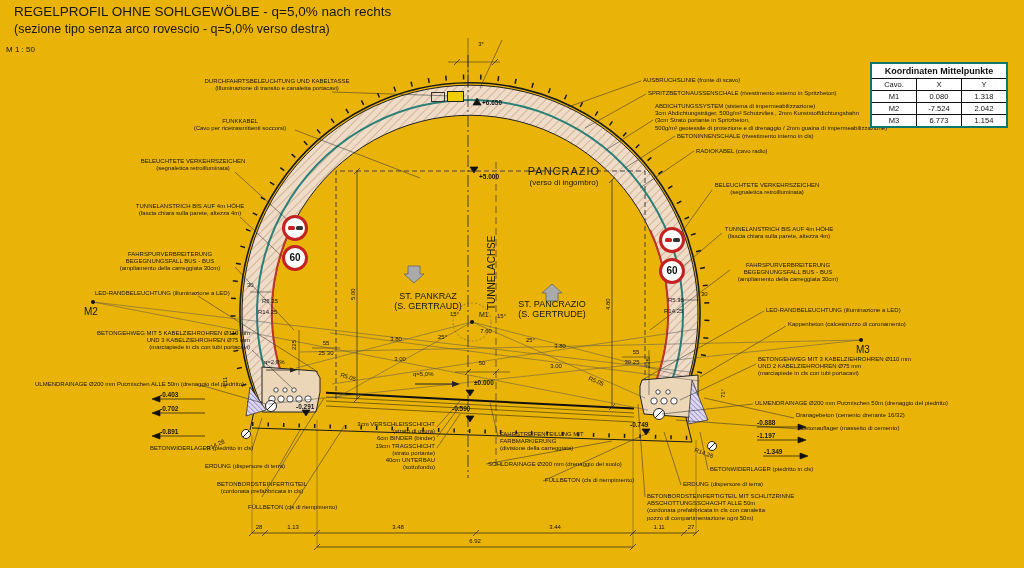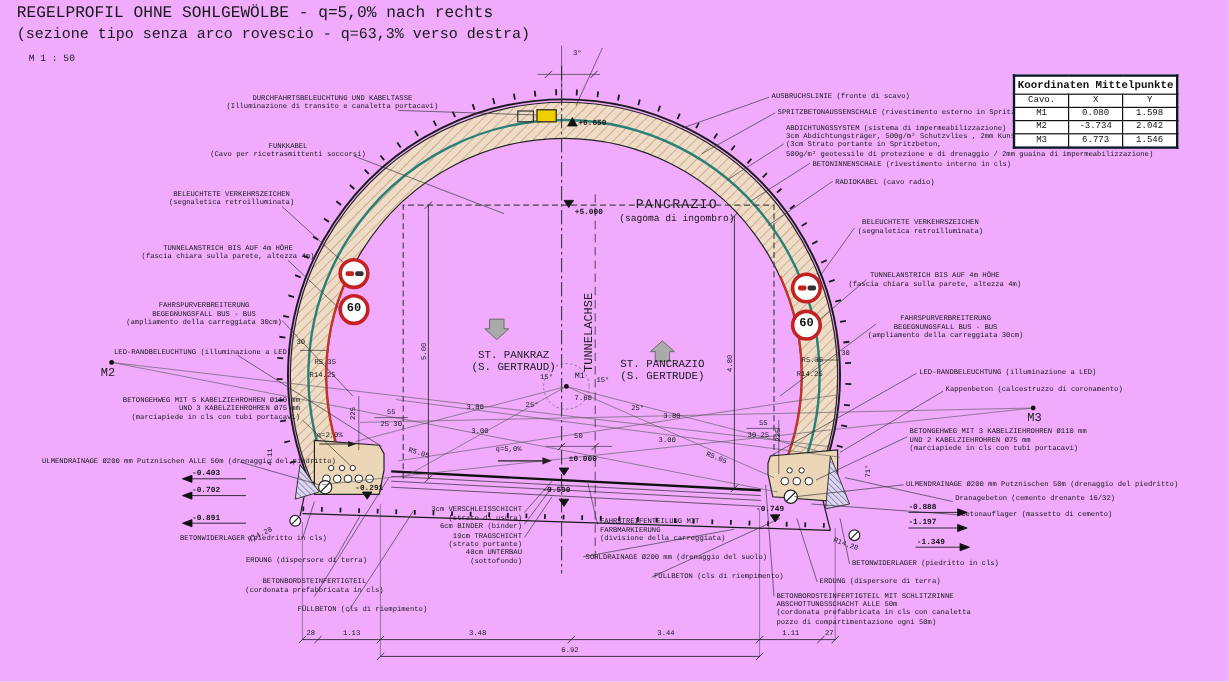--- a/index.html
+++ b/index.html
@@ -1,31 +1,31 @@
 <!DOCTYPE html>
 <html><head>
 <meta charset="utf-8">
 <style>
   html,body{margin:0;padding:0;background:#e8e8e6}
-  .stage{position:relative;width:1024px;height:568px;background:#f0abfc;font-family:Liberation Mono, monospace;color:#111;overflow:hidden}
+  .stage{position:relative;width:1024px;height:568px;background:#eab308;font-family:Liberation Sans, sans-serif;color:#111;overflow:hidden}
   svg.draw{position:absolute;left:0;top:0;z-index:1}
   .lbl{position:absolute;font-size:6px;line-height:7.2px;white-space:nowrap;color:#181818;z-index:3}
   .c{transform:translateX(-50%);text-align:center}
   .r{transform:translateX(-100%);text-align:right}
   .rv{transform:rotate(-90deg);transform-origin:0 0}
   .ln{display:block}
   .lv{font-weight:bold;font-size:6.5px}
   .f7{font-size:7px}
   .f9{font-size:9px;line-height:10px}
   .f10{font-size:10px;line-height:11px}
   .f11{font-size:11px;line-height:12px;letter-spacing:1px}
   .title1{font-size:13.5px}
   .title2{font-size:12.5px}
   .title3{font-size:8px;margin-top:2px}
-  table.coords{position:absolute;left:844px;top:62px;border-collapse:collapse;background:#fff;z-index:4;border:2px solid #0f172a}
+  table.coords{position:absolute;left:870px;top:62px;border-collapse:collapse;background:#fff;z-index:4;border:2px solid #0f766e}
   .coords td,.coords th{border:1px solid #111;font-size:7.5px;padding:1px 5px;text-align:center;font-weight:normal;min-width:34px}
   .coords .tt{font-weight:bold;font-size:9px;padding:2px}
   .s60{position:absolute;width:20px;height:20px;border:3px solid #c42222;border-radius:50%;background:#fff;z-index:4;font-size:10px;font-weight:bold;text-align:center;line-height:20px;color:#111}
   .np{position:absolute;width:20px;height:20px;border:3px solid #c42222;border-radius:50%;background:#fff;z-index:4;display:flex;align-items:center;justify-content:center;gap:1px}
   .car{width:7px;height:4px;border-radius:1.5px}
   .car.red{background:#c42222}
   .car.dark{background:#333}
   .lamp{position:absolute;left:447px;top:91px;width:15px;height:9px;background:#f0cf00;border:1px solid #222;z-index:2}
   .lampbox{position:absolute;left:431px;top:92px;width:12px;height:8px;border:1px solid #333;z-index:2}
 </style>
@@ -255,47 +255,47 @@
         <polygon points="800,453 800,459 808,456"></polygon>
     </g>
 
     <g stroke="#666" stroke-width="0.8" fill="#aaa">
       <polygon points="408,266 420,266 420,274 424,274 414,283 404,274 408,274"></polygon>
       <polygon points="546,301 558,301 558,293 562,293 552,284 542,293 546,293"></polygon>
     </g>
   </svg>
 
   <div class="lbl title1" style="left:14px;top:8px"><span>REGELPROFIL OHNE SOHLGEWÖLBE - q=5,0% nach rechts</span></div>
-  <div class="lbl title2" style="left:14px;top:26px"><span>(sezione tipo senza arco rovescio - q=63,3% verso destra)</span></div>
-  <div class="lbl title3" style="left:24px;top:44px"><span>M 1 : 50</span></div>
+  <div class="lbl title2" style="left:14px;top:26px"><span>(sezione tipo senza arco rovescio - q=5,0% verso destra)</span></div>
+  <div class="lbl title3" style="left:6px;top:44px"><span>M 1 : 50</span></div>
 
   <table class="coords">
     <tbody>
         <tr>
           <td class="tt" colspan="3">Koordinaten Mittelpunkte</td>
         </tr>
     <tr>
       <td>Cavo.</td>
           <td>X</td>
           <td>Y</td>
     </tr>
     <tr>
           <td>M1</td>
           <td>0.080</td>
-          <td>1.598</td>
+          <td>1.318</td>
         </tr>
     <tr>
           <td>M2</td>
-          <td>-3.734</td>
+          <td>-7.524</td>
           <td>2.042</td>
         </tr>
     <tr>
           <td>M3</td>
           <td>6.773</td>
-          <td>1.546</td>
+          <td>1.154</td>
         </tr>
   </tbody>
     </table>
 
   <div class="lbl c" style="left:277px;top:78px">
       <span class="ln">DURCHFAHRTSBELEUCHTUNG UND KABELTASSE</span>
       <span class="ln">(Illuminazione di transito e canaletta portacavi)</span>
     </div>
   <div class="lbl c" style="left:240px;top:118px">
       <span class="ln">FUNKKABEL</span>
@@ -376,21 +376,21 @@
   <div class="lbl" style="left:683px;top:481px"><span>ERDUNG (dispersore di terra)</span></div>
   <div class="lbl" style="left:647px;top:493px">
       <span class="ln">BETONBORDSTEINFERTIGTEIL MIT SCHLITZRINNE</span>
       <span class="ln">ABSCHOTTUNGSSCHACHT ALLE 50m</span>
       <span class="ln">(cordonata prefabbricata in cls con canaletta</span>
       <span class="ln">pozzo di compartimentazione ogni 50m)</span>
     </div>
 
   <div class="lbl c f11" style="left:564px;top:165px">
       <span class="ln">PANCRAZIO</span>
-      <span class="ln" style="font-size:8px;letter-spacing:0">(sagoma di ingombro)</span>
+      <span class="ln" style="font-size:8px;letter-spacing:0">(verso di ingombro)</span>
     </div>
   <div class="lbl rv f10" style="left:486px;top:310px"><span>TUNNELACHSE</span></div>
   <div class="lbl c f9" style="left:428px;top:291px">
       <span class="ln">ST. PANKRAZ</span>
       <span class="ln">(S. GERTRAUD)</span>
     </div>
   <div class="lbl c f9" style="left:552px;top:299px">
       <span class="ln">ST. PANCRAZIO</span>
       <span class="ln">(S. GERTRUDE)</span>
     </div>

